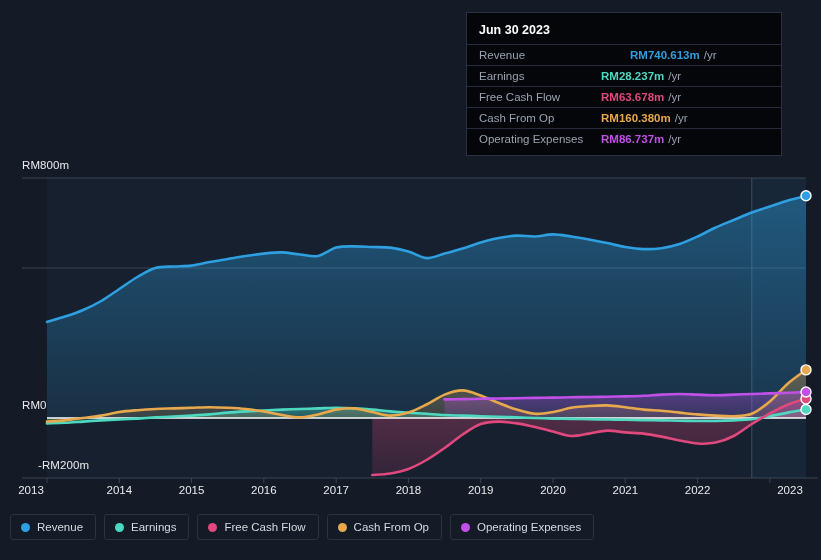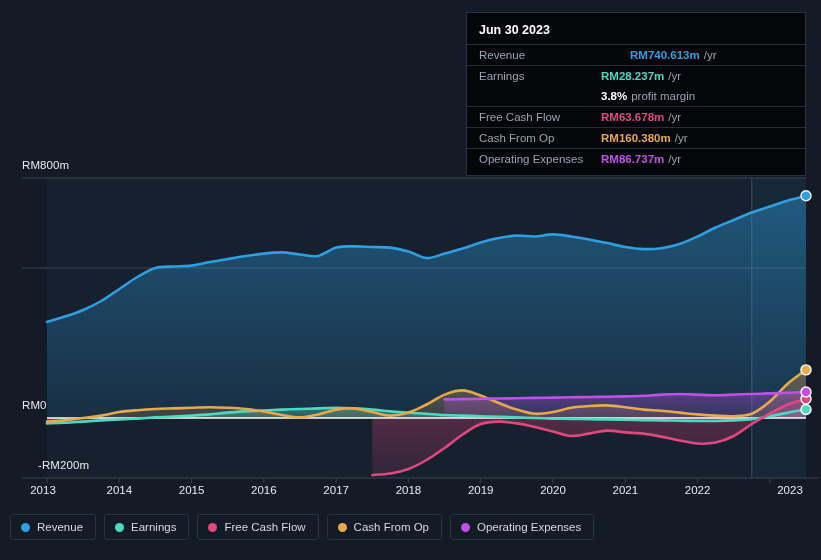--- a/index.html
+++ b/index.html
@@ -27,21 +27,21 @@
     color: #e8eaed;
     font-size: 11.5px;
     transform: translateX(-50%);
     white-space: nowrap;
   }
 
   
   #tooltip {
     position: absolute;
     left: 466px; top: 12px;
-    width: 340px;
+    width: 316px;
     background: #05060a;
     border: 1px solid #2b3242;
     box-sizing: border-box;
     padding: 8px 0 6px 0;
   }
   #tooltip .tt-date {
     color: #ffffff;
     font-size: 12.5px;
     font-weight: bold;
     padding: 2px 12px 7px 12px;
@@ -153,21 +153,21 @@
           <circle cx="806" cy="391.97889999999995" r="5" fill="#c050e8" stroke="#ffffff" stroke-width="1.4"></circle>
         </g>
       <g id="xaxis-line"></g>
     </svg>
 
     <div class="axis-label" style="left:22px; top:159px;">RM800m</div>
     <div class="axis-label" style="left:22px; top:399px;">RM0</div>
     <div class="axis-label" style="left:22px; top:459px;margin-left:16px;">-RM200m</div>
 
     <div id="xticks">
-        <div class="x-tick" style="left: 43px; top: 484px;">2013</div>
+        <div class="x-tick" style="left: 31px; top: 484px;">2013</div>
         <div class="x-tick" style="left: 119.286px; top: 484px;">2014</div>
         <div class="x-tick" style="left: 191.571px; top: 484px;">2015</div>
         <div class="x-tick" style="left: 263.857px; top: 484px;">2016</div>
         <div class="x-tick" style="left: 336.143px; top: 484px;">2017</div>
         <div class="x-tick" style="left: 408.429px; top: 484px;">2018</div>
         <div class="x-tick" style="left: 480.714px; top: 484px;">2019</div>
         <div class="x-tick" style="left: 553px; top: 484px;">2020</div>
         <div class="x-tick" style="left: 625.286px; top: 484px;">2021</div>
         <div class="x-tick" style="left: 697.571px; top: 484px;">2022</div>
         <div class="x-tick" style="left: 790px; top: 484px;">2023</div>
@@ -180,25 +180,20 @@
         <div class="tt-row">
           <span class="tt-key">Revenue</span>
           <span class="tt-val" style="color: rgb(46, 159, 224); margin-left: 29px;">RM740.613m</span>
           <span class="tt-unit">/yr</span>
         </div>
         <div class="tt-row">
           <span class="tt-key">Earnings</span>
           <span class="tt-val" style="color: rgb(77, 217, 192);">RM28.237m</span>
           <span class="tt-unit">/yr</span>
         </div>
-        <div class="tt-row" style="border-top: none;">
-          <span class="tt-key"></span>
-          <span class="tt-val" style="color: rgb(255, 255, 255);">3.8%</span>
-          <span class="tt-unit">profit margin</span>
-        </div>
         <div class="tt-row">
           <span class="tt-key">Free Cash Flow</span>
           <span class="tt-val" style="color: rgb(224, 72, 126); text-align: right;">RM63.678m</span>
           <span class="tt-unit">/yr</span>
         </div>
         <div class="tt-row">
           <span class="tt-key">Cash From Op</span>
           <span class="tt-val" style="color: rgb(232, 168, 76);">RM160.380m</span>
           <span class="tt-unit">/yr</span>
         </div>

